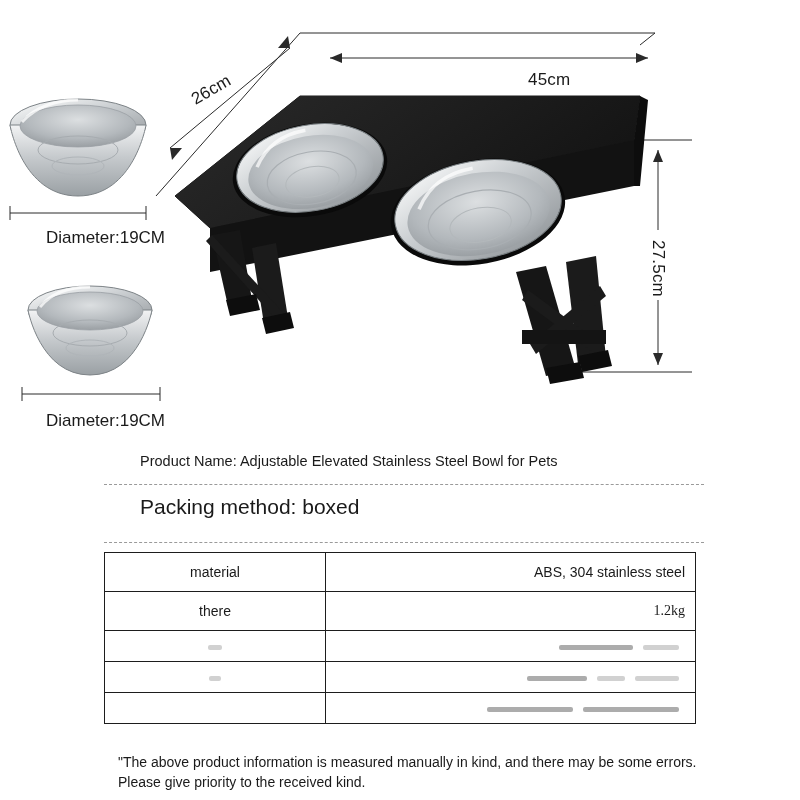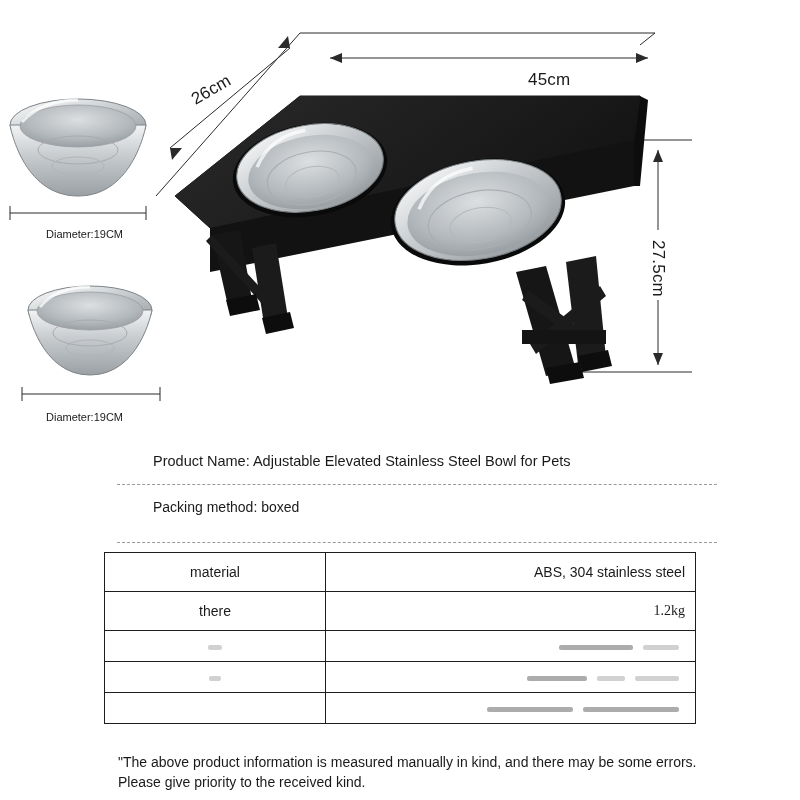--- a/index.html
+++ b/index.html
@@ -54,48 +54,48 @@
   }
   .dim-275 {
     left: 668px;
     top: 240px;
     transform: rotate(90deg);
     transform-origin: left top;
   }
 
   .bowl-caption {
     position: absolute;
-    font-size: 11px;
+    font-size: 17px;
     color: #1a1a1a;
     white-space: nowrap;
   }
   .bowl-caption.one { left: 46px; top: 228px; }
   .bowl-caption.two { left: 46px; top: 411px; }
 
   
   .info {
     position: absolute;
-    left: 17px;
+    left: 4px;
     top: 440px;
     width: 780px;
   }
 
   .info-row {
     position: relative;
     padding: 0 100px 0 136px;
     box-sizing: border-box;
   }
   .info-row .txt {
     font-size: 14.5px;
     line-height: 18px;
     color: #1a1a1a;
   }
   .row-product { padding-top: 12px; height: 44px; }
   .row-packing { padding-top: 14px; height: 40px; }
-  .row-packing .txt { font-size: 14px; }
+  .row-packing .txt { font-size: 21px; }
 
   .dotline {
     position: absolute;
     left: 100px;
     width: 600px;
     border-top: 1px dashed #9a9a9a;
   }
   .dotline.d1 { top: 44px; }
   .dotline.d2 { top: 102px; }
 

